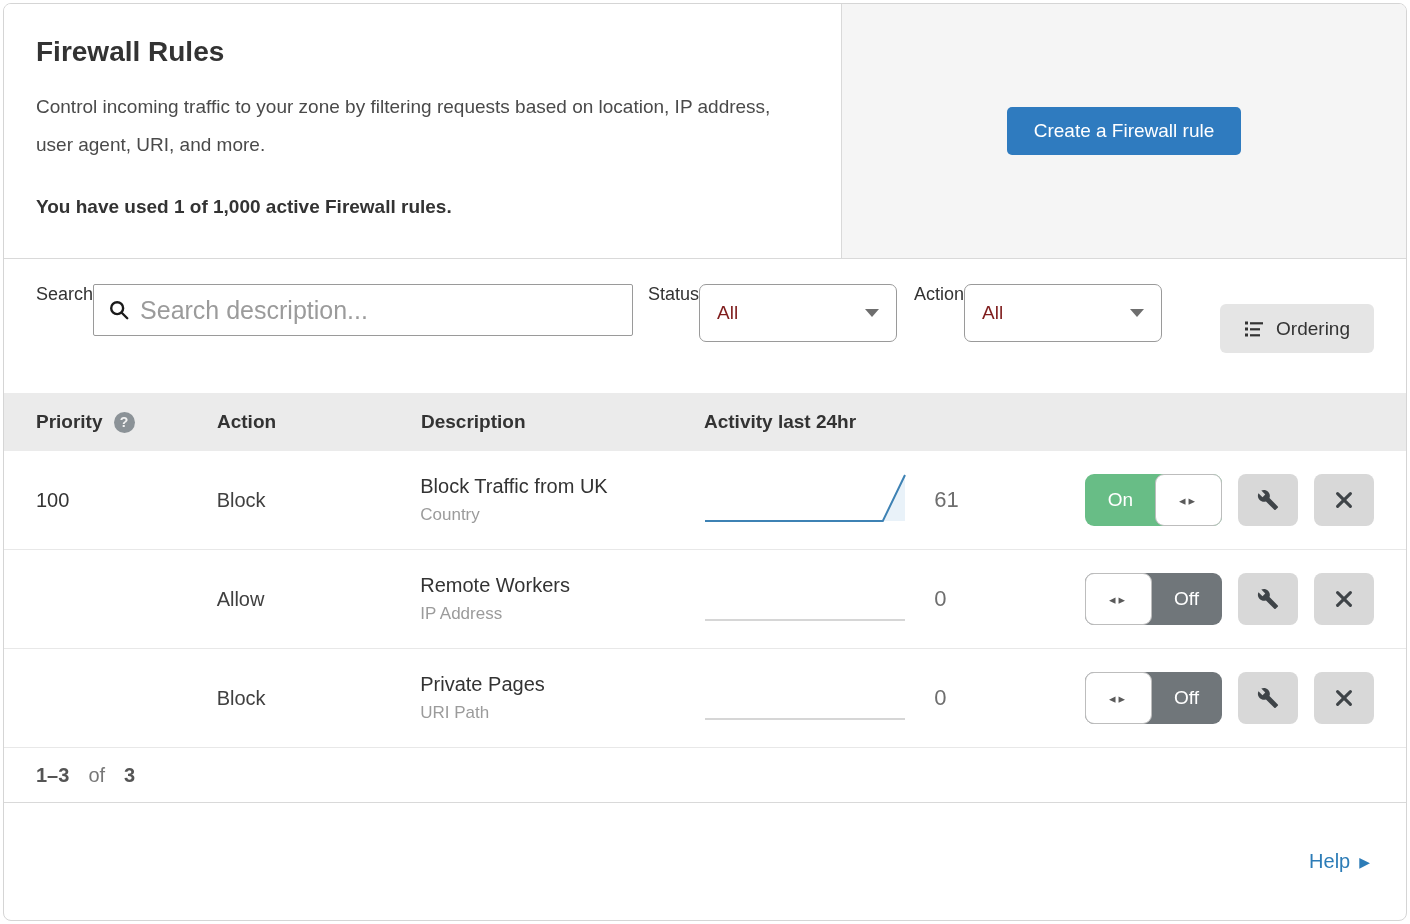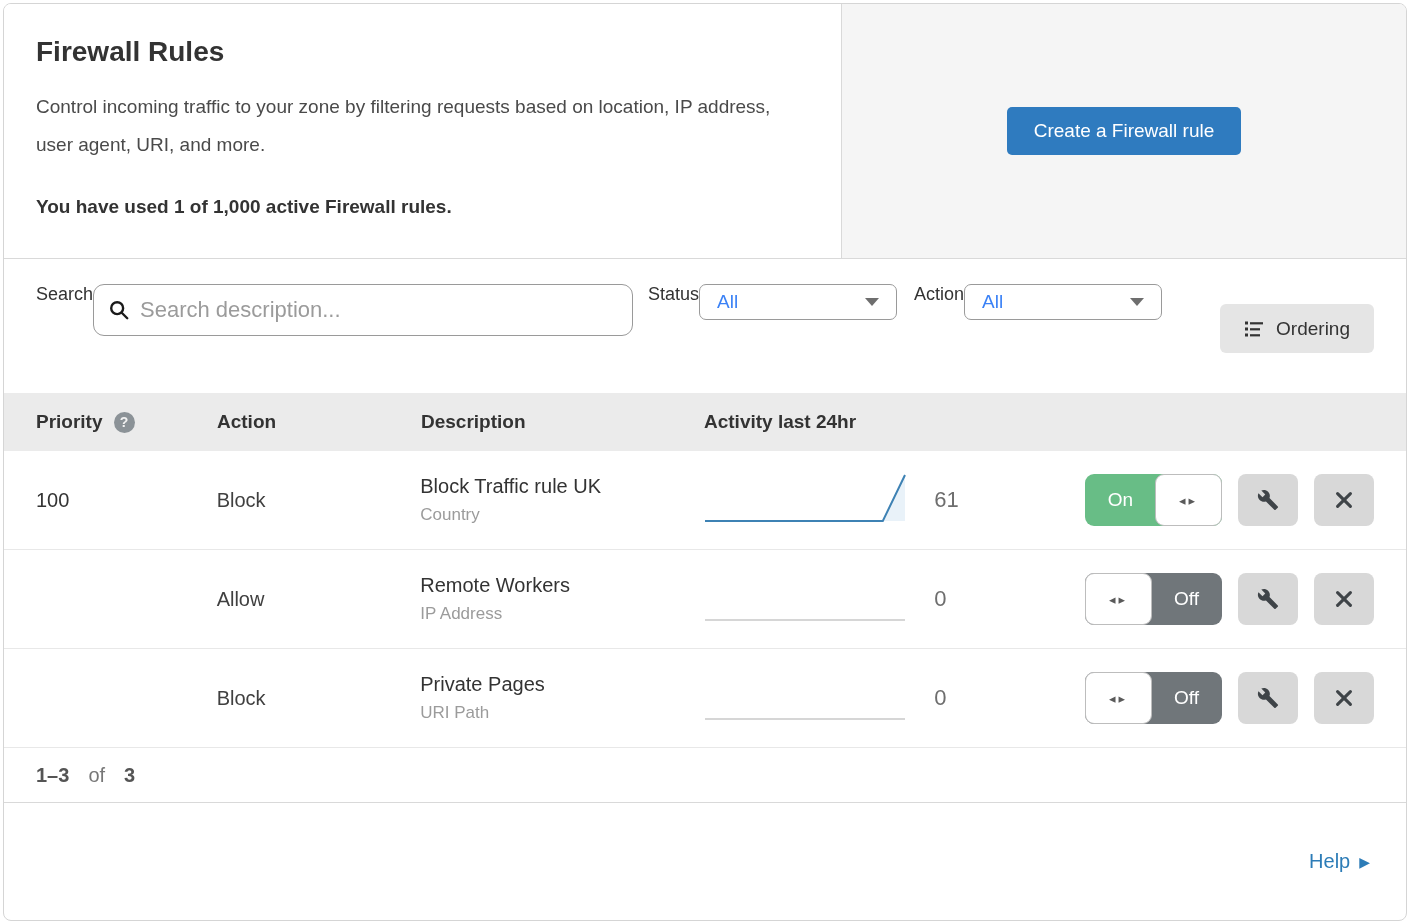--- a/index.html
+++ b/index.html
@@ -81,45 +81,45 @@
   .filter-label { font-size: 18px; color: #333333; margin-bottom: 13px; }
   .search-box {
     position: relative;
     width: 540px;
     margin-right: 15px;
   }
   .search-input {
     width: 100%;
     height: 52px;
     border: 1px solid #9a9a9a;
-    border-radius: 11px;
+    border-radius: 2px;
     font-family: "Liberation Sans", sans-serif;
-    font-size: 22px;
+    font-size: 25px;
     color: #333333;
     padding: 0 14px 0 46px;
     outline: none;
   }
   .search-input::placeholder { color: #9b9b9b; }
   .search-icon {
     position: absolute;
     left: 15px; top: 15px;
     width: 22px; height: 22px;
   }
   .select-box {
     width: 198px;
-    height: 36px;
+    height: 58px;
     border: 1px solid #9a9a9a;
     border-radius: 7px;
     background: #ffffff;
     display: flex;
     align-items: center;
     justify-content: space-between;
     padding: 0 17px;
     font-size: 19px;
-    color: #3b82f6;
+    color: #7f1d1d;
     cursor: pointer;
     margin-right: 17px;
   }
   .select-caret {
     width: 0; height: 0;
     border-left: 7px solid transparent;
     border-right: 7px solid transparent;
     border-top: 8px solid #6e6e6e;
   }
   .ordering-btn {
@@ -328,21 +328,21 @@
     <div class="col-action">Action</div>
     <div class="col-desc">Description</div>
     <div class="col-activity">Activity last 24hr</div>
   </div>
 
   <div class="rules-body" id="rules-body">
       <div class="rule-row">
         <div class="cell-priority">100</div>
         <div class="cell-action">Block</div>
         <div class="cell-desc">
-          <div class="desc-title">Block Traffic rule UK</div>
+          <div class="desc-title">Block Traffic from UK</div>
           <div class="desc-type">Country</div>
         </div>
         <div class="cell-spark"><svg width="205" height="58" viewBox="0 0 205 58">
             <path d="M2.0,52.0 L24.2,52.0 L46.4,52.0 L68.7,52.0 L90.9,52.0 L113.1,52.0 L135.3,52.0 L157.6,52.0 L179.8,52.0 L202.0,6.0 L202.0,52 Z" fill="#e9f2f9"></path>
             <polyline points="2.0,52.0 24.2,52.0 46.4,52.0 68.7,52.0 90.9,52.0 113.1,52.0 135.3,52.0 157.6,52.0 179.8,52.0 202.0,6.0" fill="none" stroke="#3e82b4" stroke-width="2"></polyline>
           </svg></div>
         <div class="cell-count">61</div>
         <div class="controls">
           <div class="toggle on">
             <span class="toggle-label">On</span>

